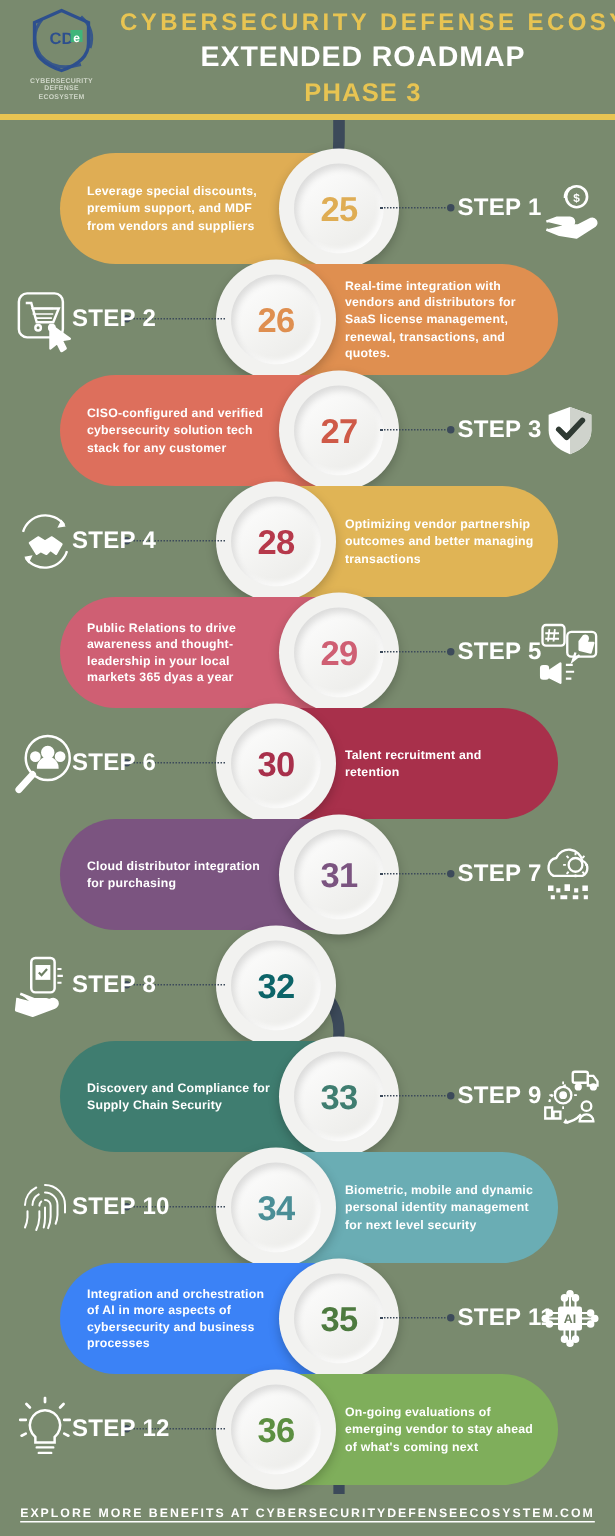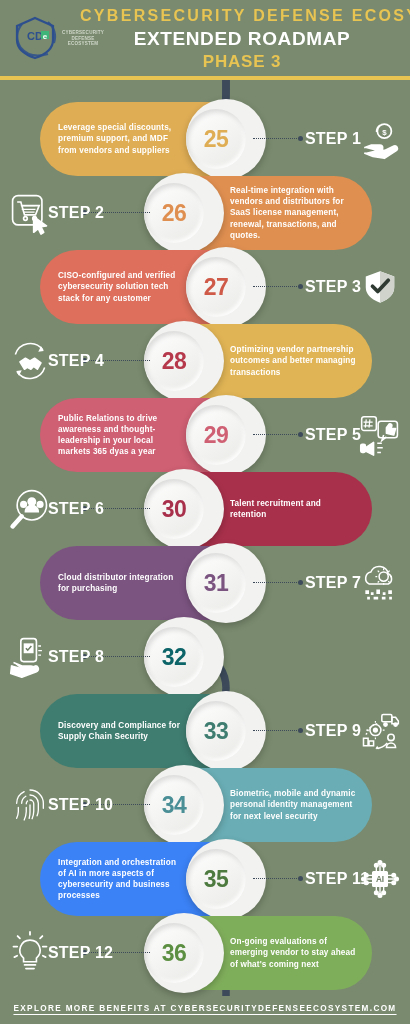--- a/index.html
+++ b/index.html
@@ -13,21 +13,21 @@
 
   
   .header {
     position:relative;
     height:76px;
     background:#798a6e;
   }
   .logo {
     position:absolute; left:8px; top:4px;
     width:66px; height:68px;
-    display:flex; flex-direction:row; align-items:center;
+    display:flex; flex-direction:column; align-items:center;
   }
   .logo-mark { width:54px; height:46px; position:relative; }
   .logo-cap {
     font-size:4.6px; line-height:5.4px; letter-spacing:.2px;
     color:#cfd6c8; text-align:center; font-weight:bold;
     margin-top:1px;
   }
   .hdr-text { padding-left:80px; padding-top:7px; }
   .hdr-eyebrow {
     color:#e8c452; font-size:16px; font-weight:bold;
@@ -63,21 +63,21 @@
     color:#ffffff; font-size:8.2px; font-weight:bold;
     line-height:11.2px; letter-spacing:.15px;
   }
 
   
   .medal {
     position:absolute; top:-3px;
     width:80px; height:80px; border-radius:50%;
     background:#f2f2f0;
     box-shadow:0 3px 7px rgba(0,0,0,.22);
-    display:flex; align-items:center; 
+    display:flex; align-items:center; justify-content:center;
   }
   .medal.on-left  { left:186px; }
   .medal.on-right { left:144px; }
   .medal-inner {
     width:60px; height:60px; border-radius:50%;
     background:linear-gradient(145deg,#ffffff,#e9e9e6);
     box-shadow:inset 2px 3px 5px rgba(0,0,0,.13), inset -2px -2px 4px #ffffff;
     display:flex; align-items:center; justify-content:center;
   }
   .medal-num { font-size:23px; font-weight:bold; letter-spacing:-.5px; }

